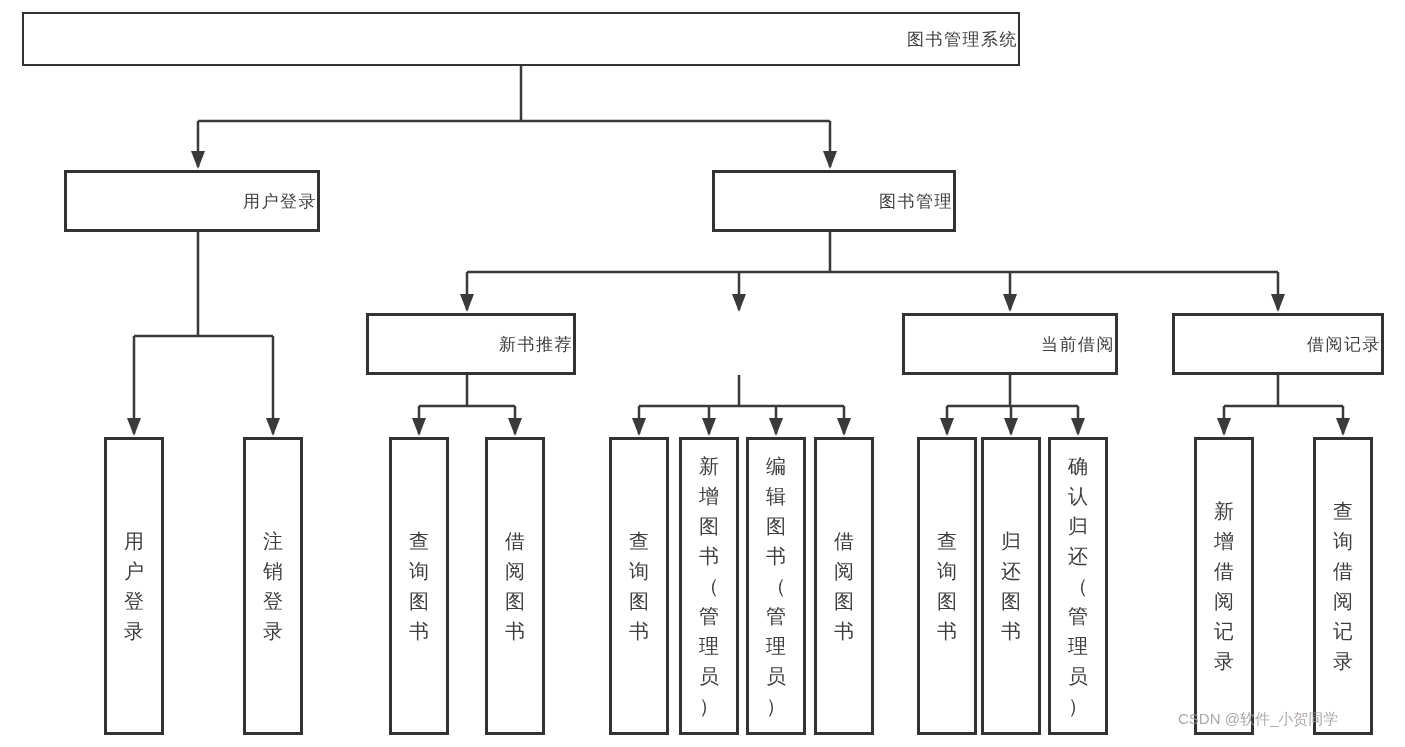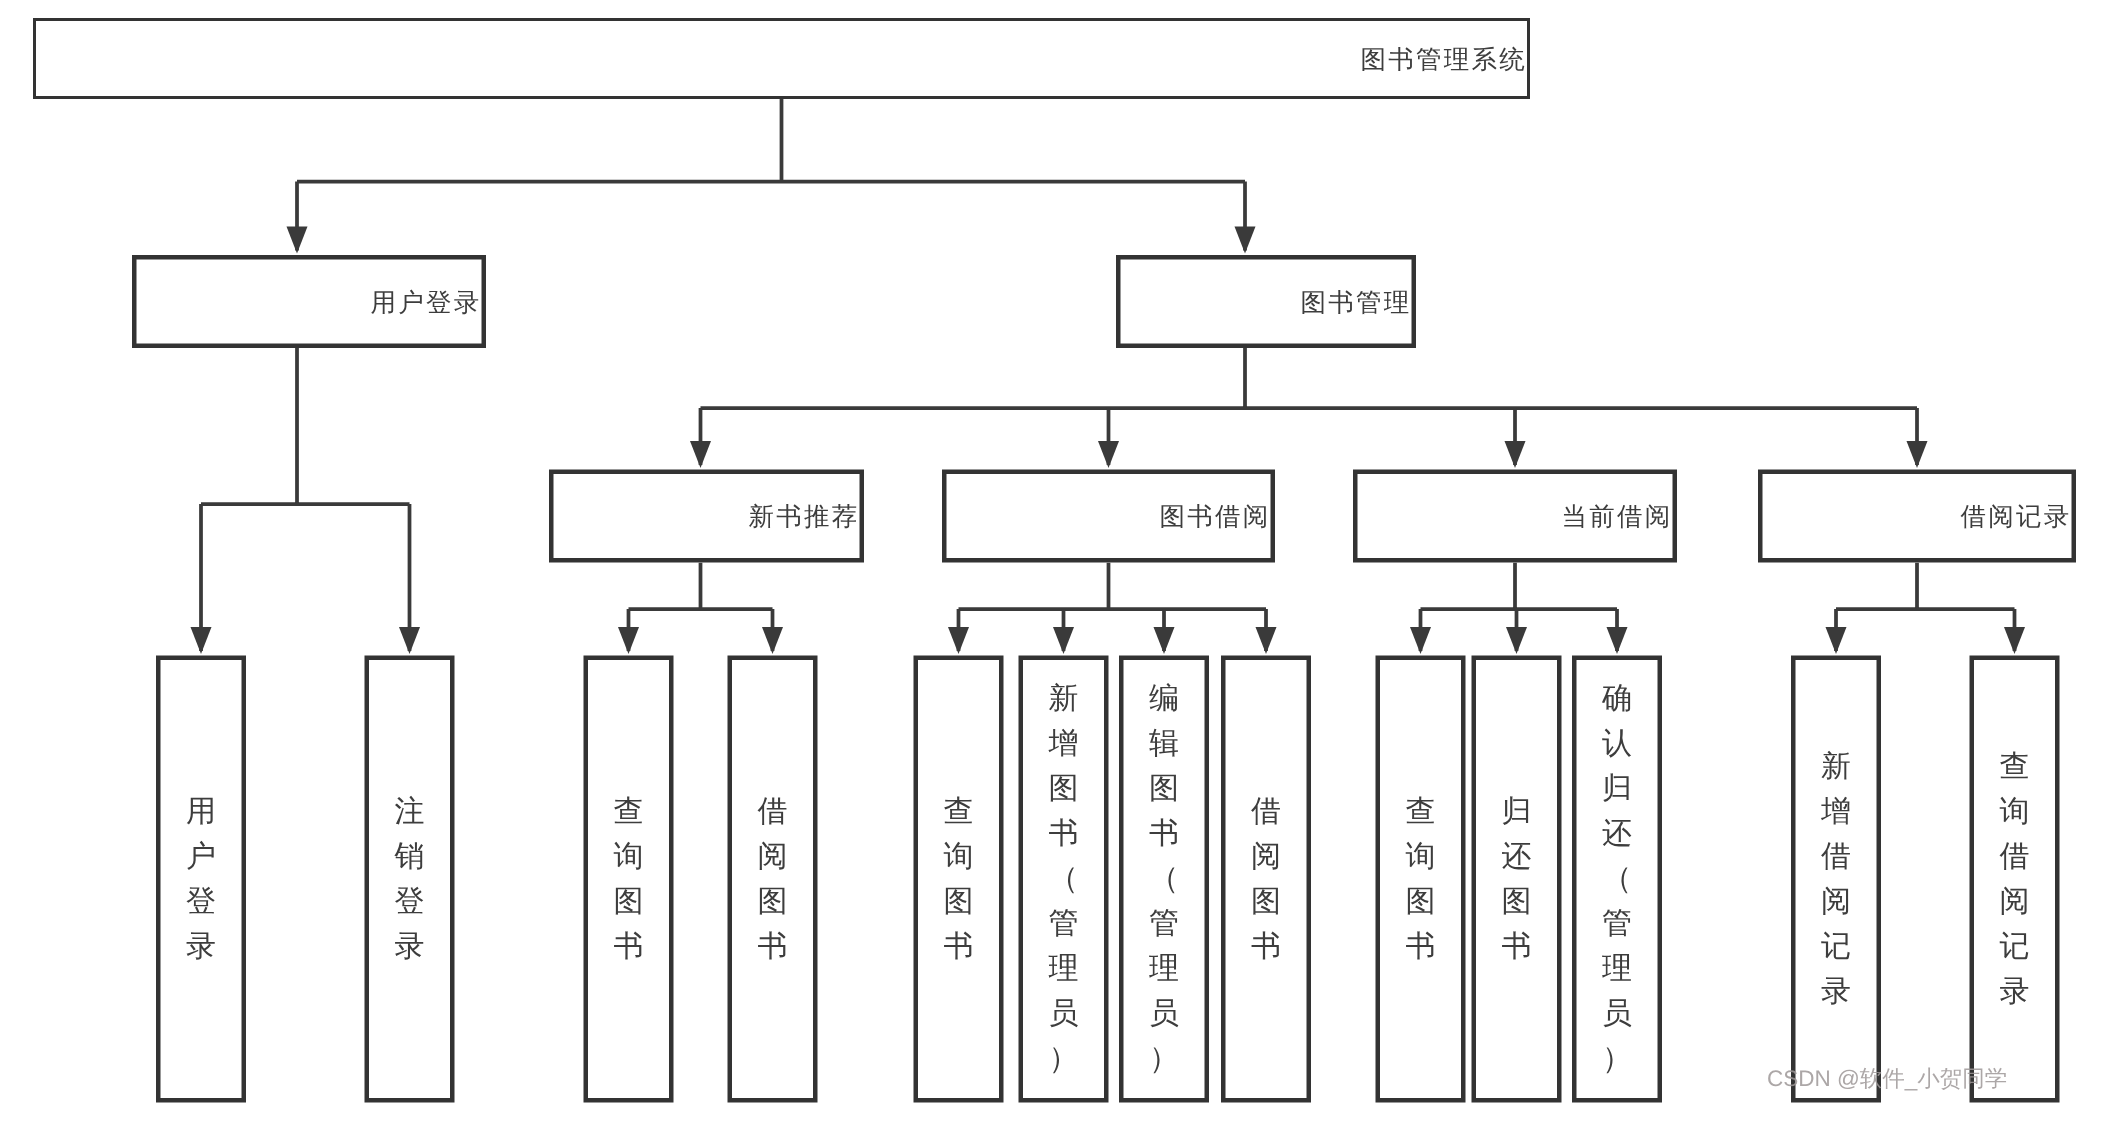--- a/index.html
+++ b/index.html
@@ -107,32 +107,29 @@
         <line x1="1224" y1="406" x2="1224" y2="434" marker-end="url(#arw)"></line>
         <line x1="1343" y1="406" x2="1343" y2="434" marker-end="url(#arw)"></line>
       </g>
     </g>
   </svg>
 
   <div class="hnode root" style="left:22px;top:12px;width:998px;height:54px">
     <span class="hlabel">图书管理系统</span>
   </div>
 
-  <div class="hnode" style="left:88px;top:170px;width:236px;height:62px">
+  <div class="hnode" style="left:64px;top:170px;width:256px;height:62px">
     <span class="hlabel">用户登录</span>
   </div>
-  <div class="hnode" style="left:744px;top:170px;width:200px;height:62px">
+  <div class="hnode" style="left:712px;top:170px;width:244px;height:62px">
     <span class="hlabel">图书管理</span>
   </div>
 
   <div class="hnode" style="left:366px;top:313px;width:210px;height:62px">
     <span class="hlabel">新书推荐</span>
-  </div>
-  <div class="hnode" style="left:628px;top:313px;width:222px;height:62px">
-    <span class="hlabel">图书借阅</span>
   </div>
   <div class="hnode" style="left:902px;top:313px;width:216px;height:62px">
     <span class="hlabel">当前借阅</span>
   </div>
   <div class="hnode" style="left:1172px;top:313px;width:212px;height:62px">
     <span class="hlabel">借阅记录</span>
   </div>
 
   <div class="vnode" style="left:104px">
     <span class="vlabel">用

